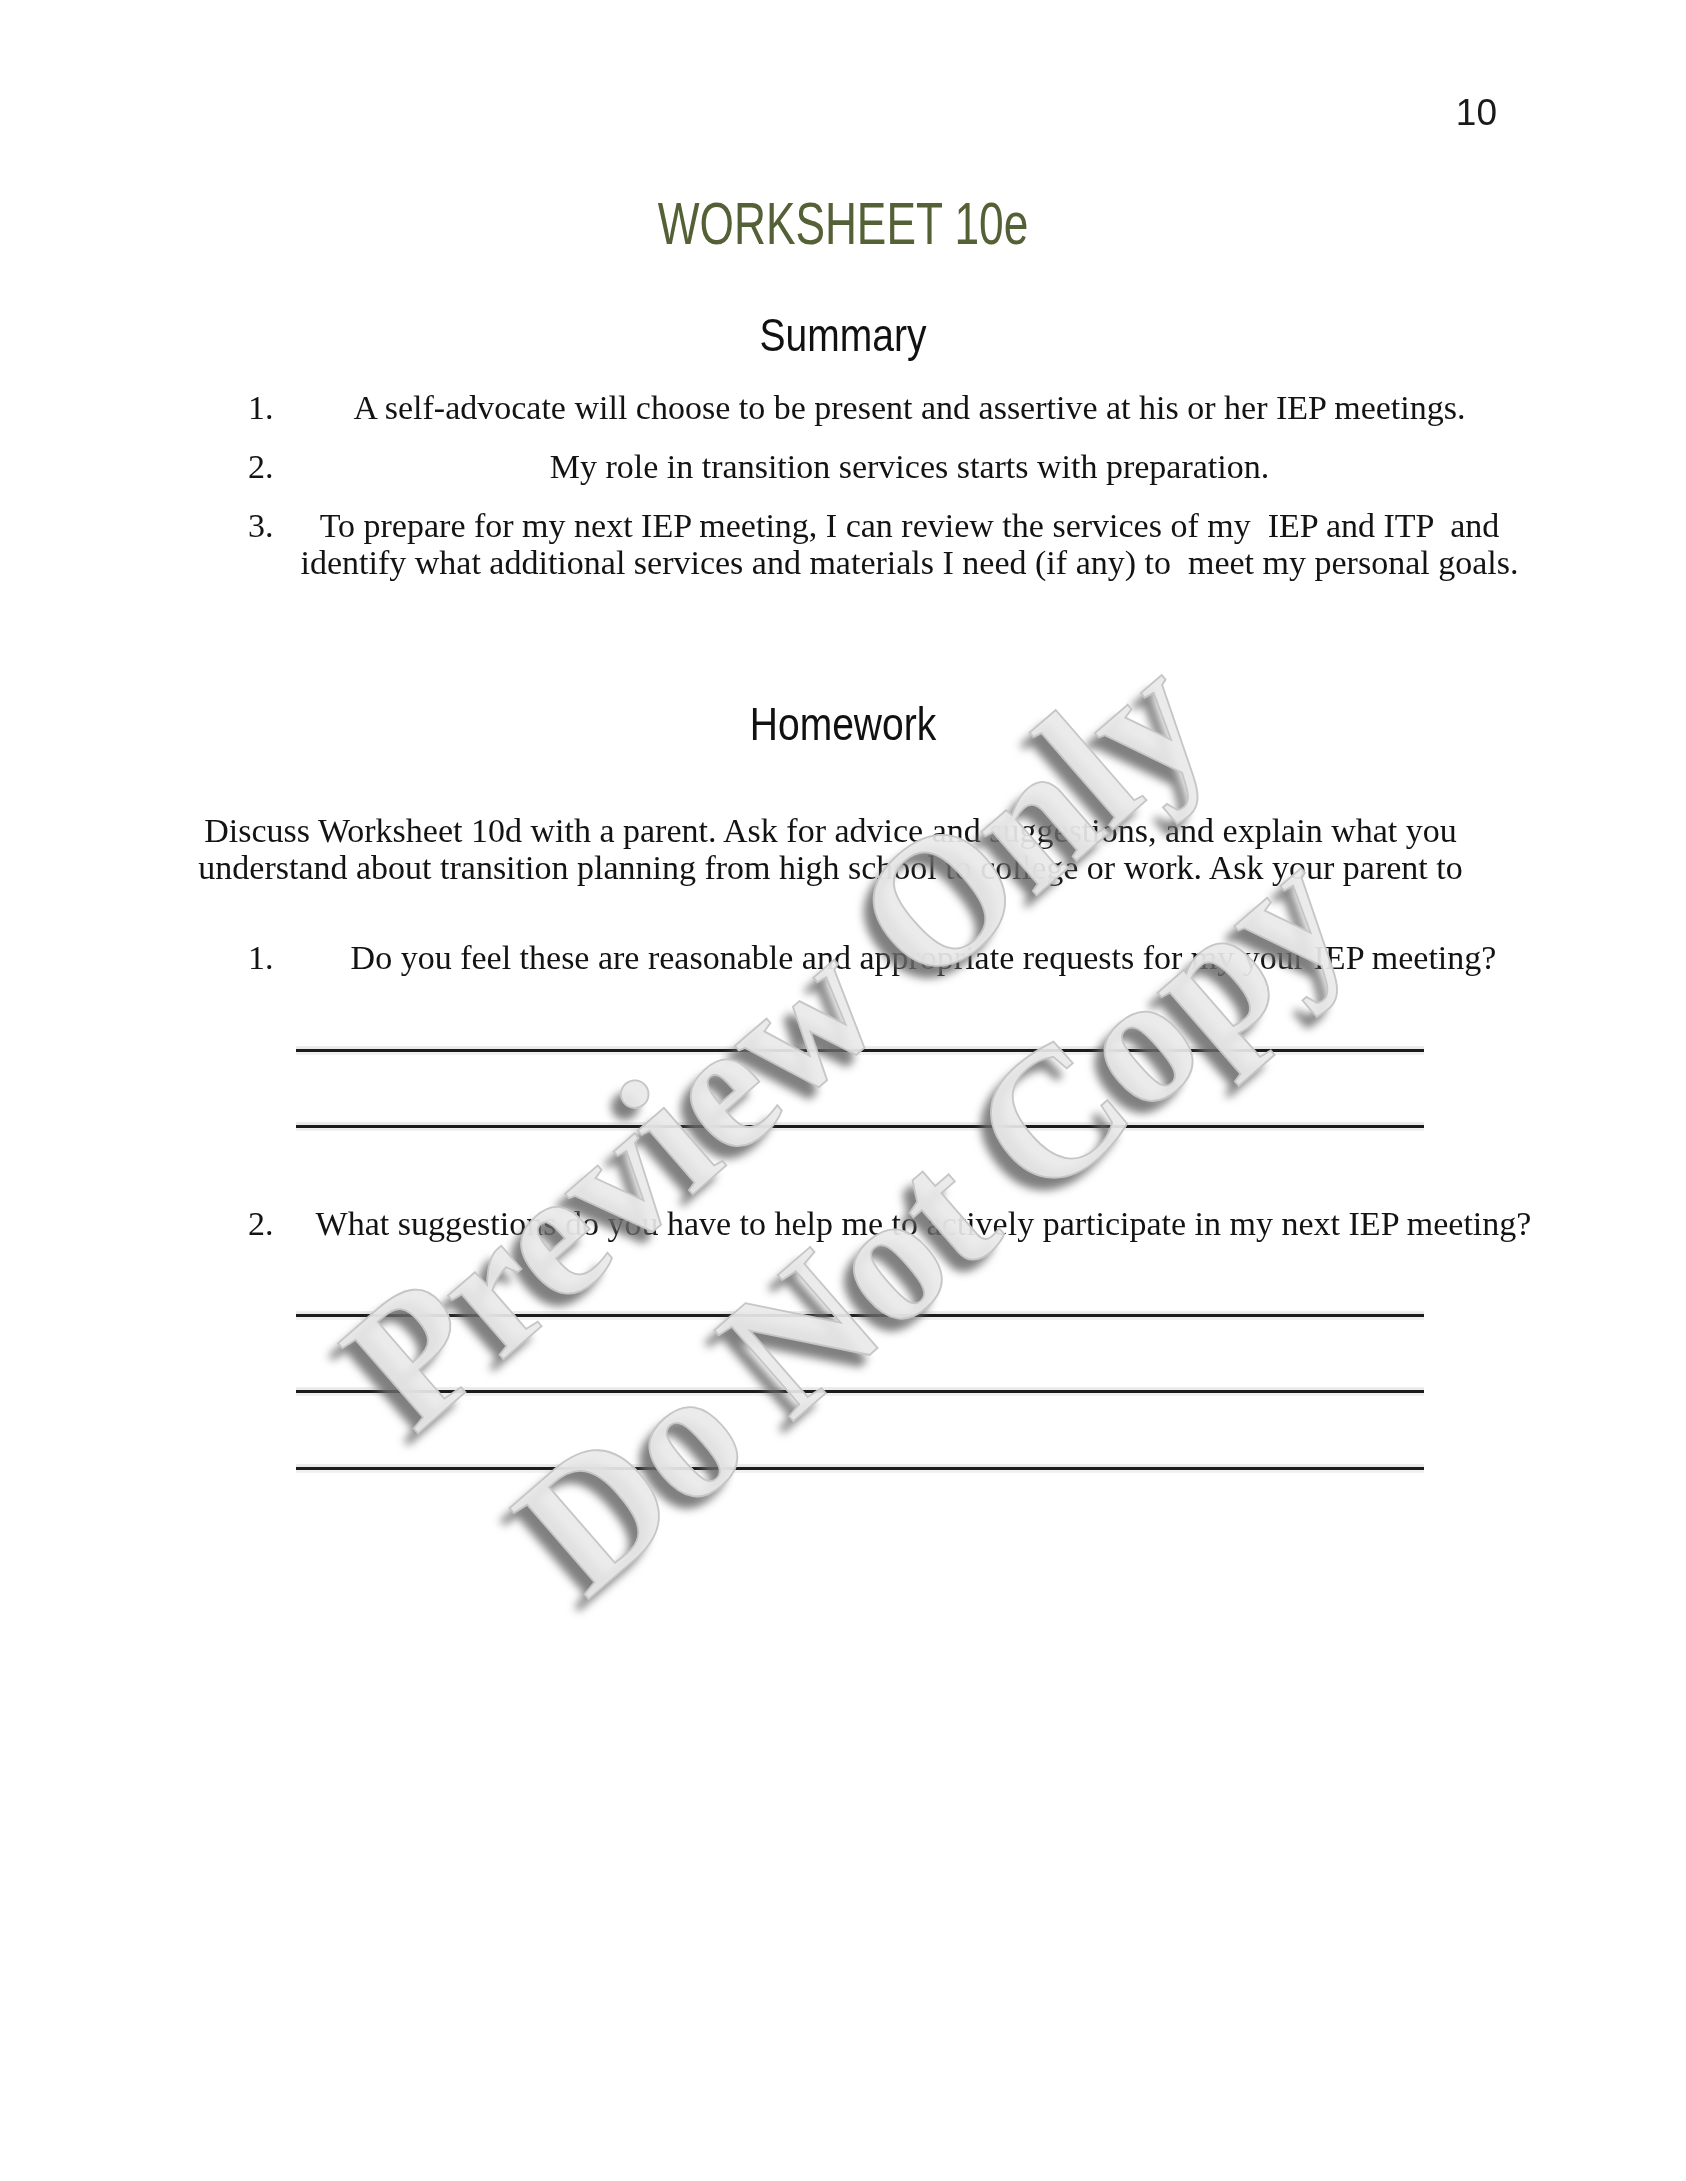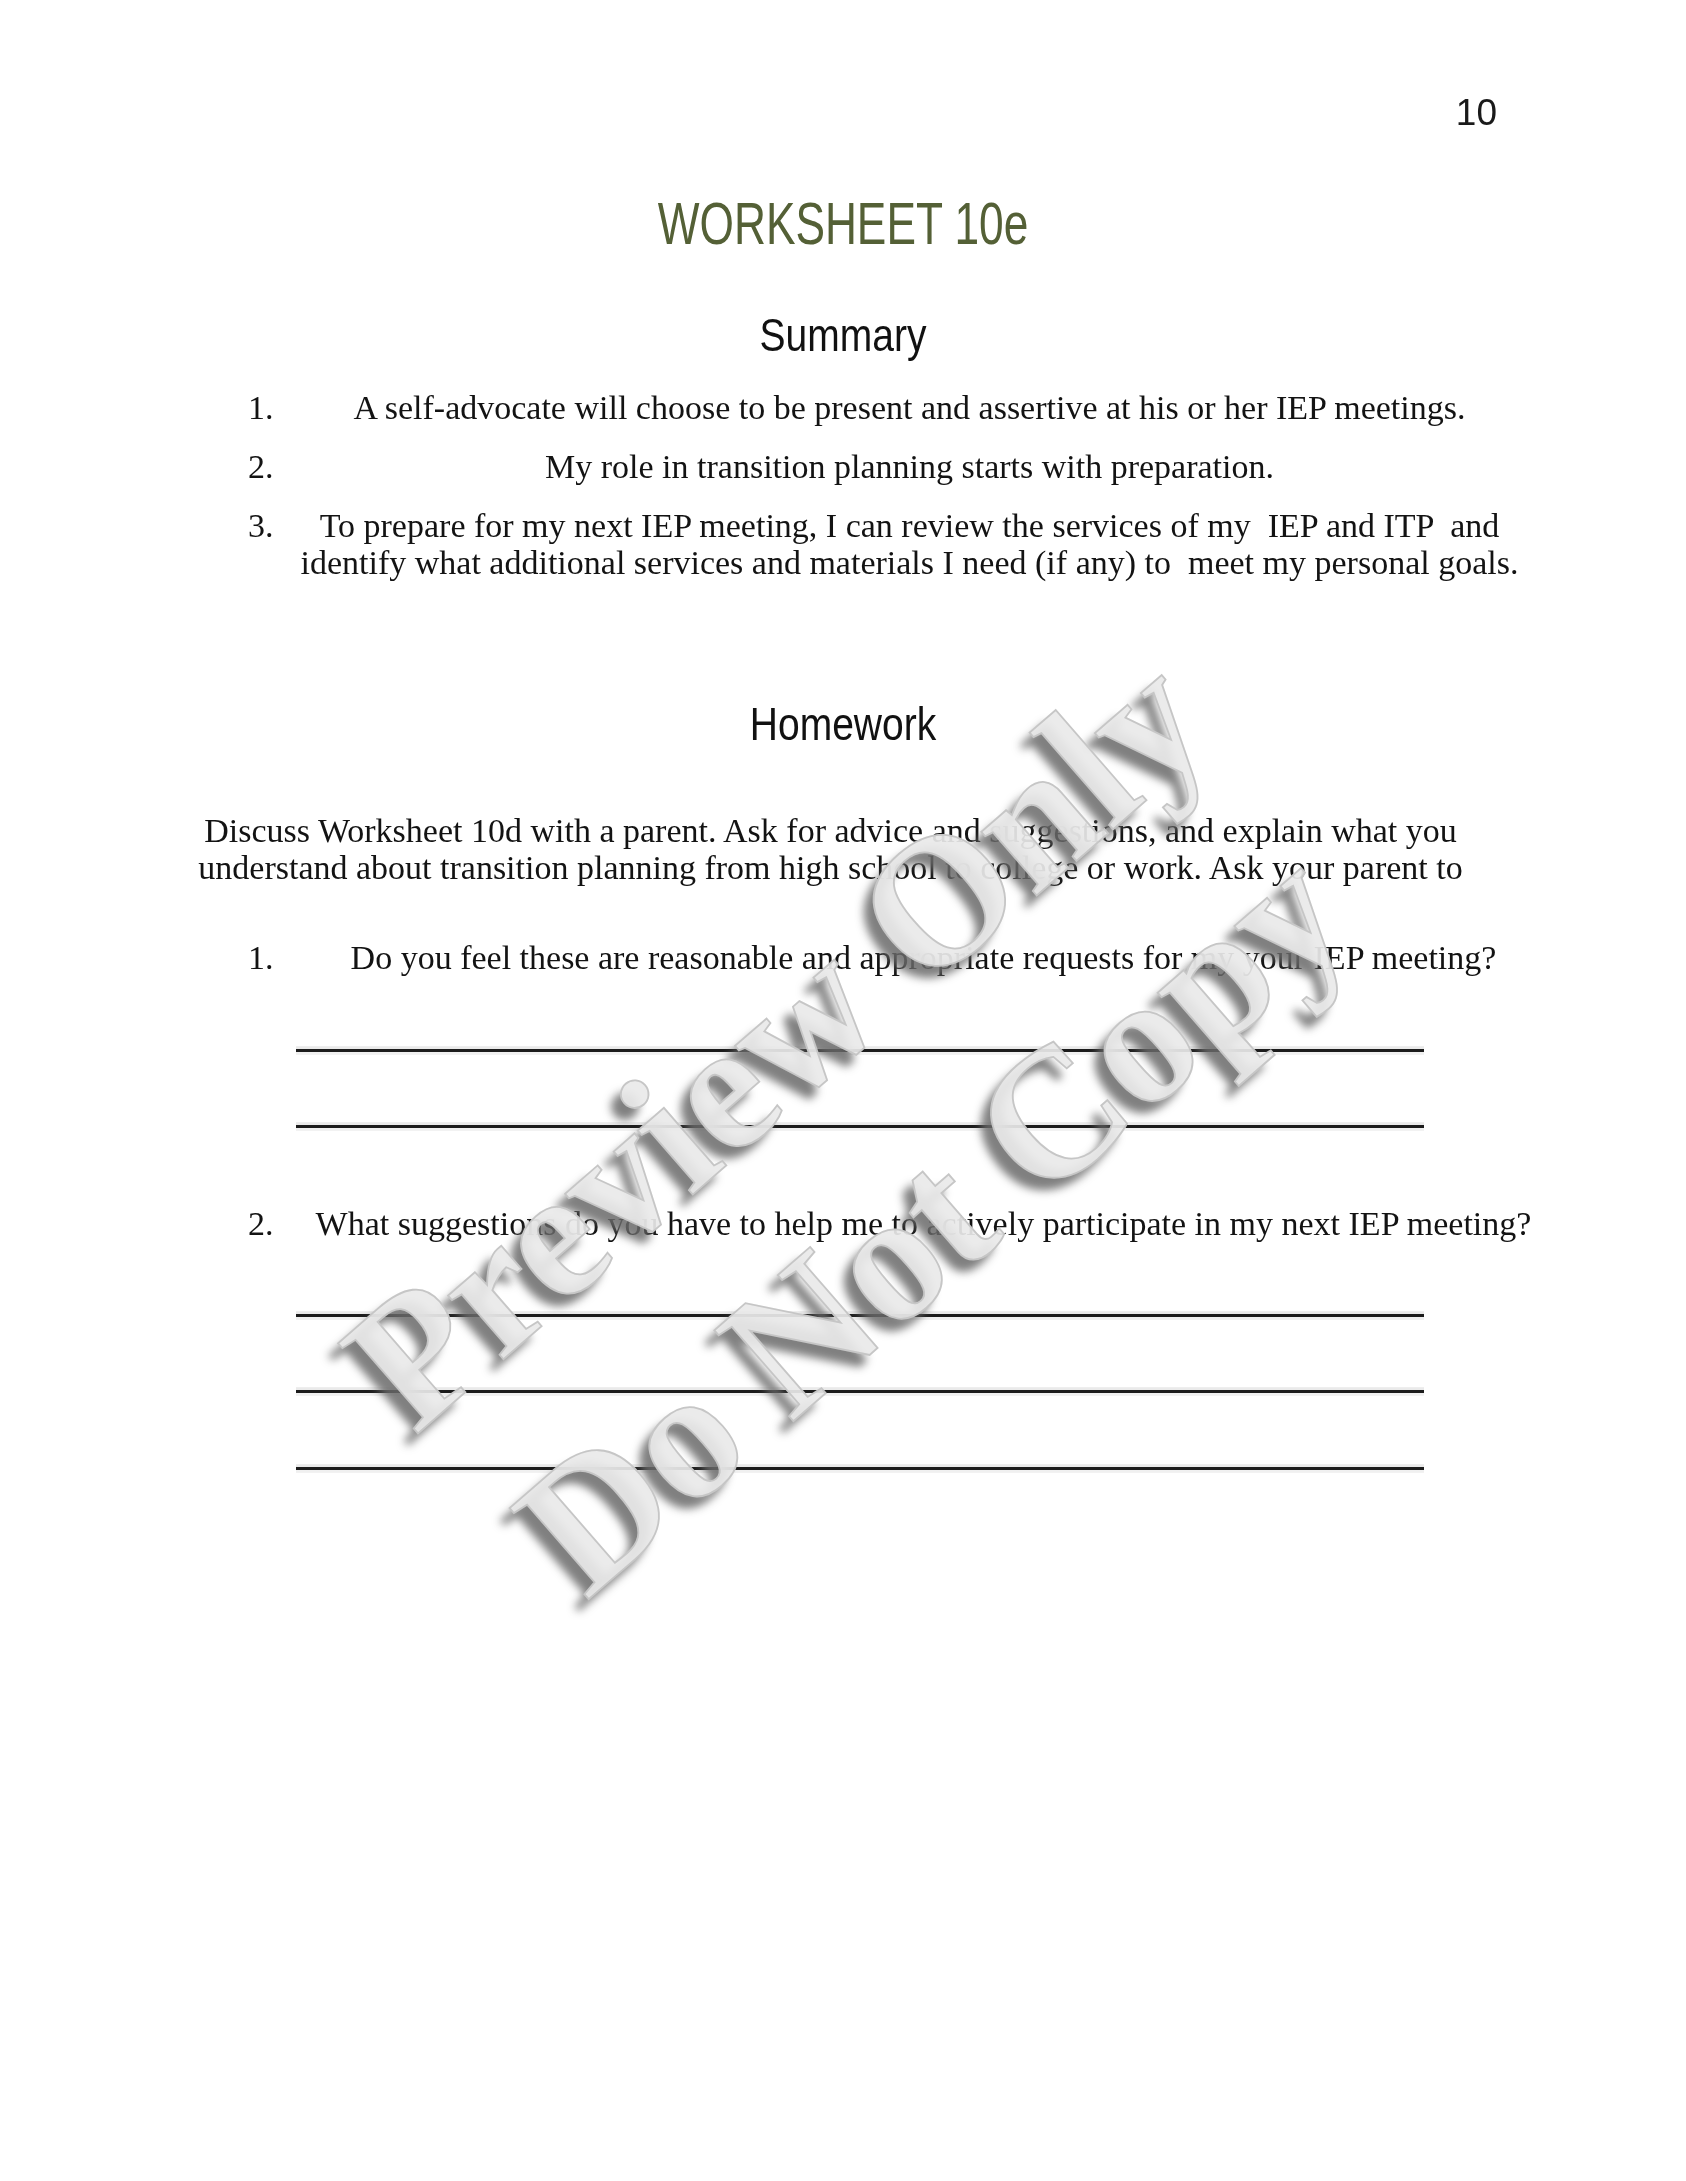--- a/index.html
+++ b/index.html
@@ -139,21 +139,21 @@
 
   <h2 class="section-heading h-summary">Summary</h2>
 
   <div class="list-item body-text item-1">
     <span class="item-num">1.</span>
     <div class="text-line">A self-advocate will choose to be present and assertive at his or her IEP meetings.</div>
   </div>
 
   <div class="list-item body-text item-2">
     <span class="item-num">2.</span>
-    <div class="text-line">My role in transition planning starts with preparation.</div>
+    <div class="text-line">My role in transition services starts with preparation.</div>
   </div>
 
   <div class="list-item body-text item-3">
     <span class="item-num">3.</span>
     <div class="text-line">To prepare for my next IEP meeting, I can review the services of my  IEP and ITP  and</div>
     <div class="text-line">identify what additional services and materials I need (if any) to  meet my personal goals.</div>
   </div>
 
   <h2 class="section-heading h-homework">Homework</h2>
 

